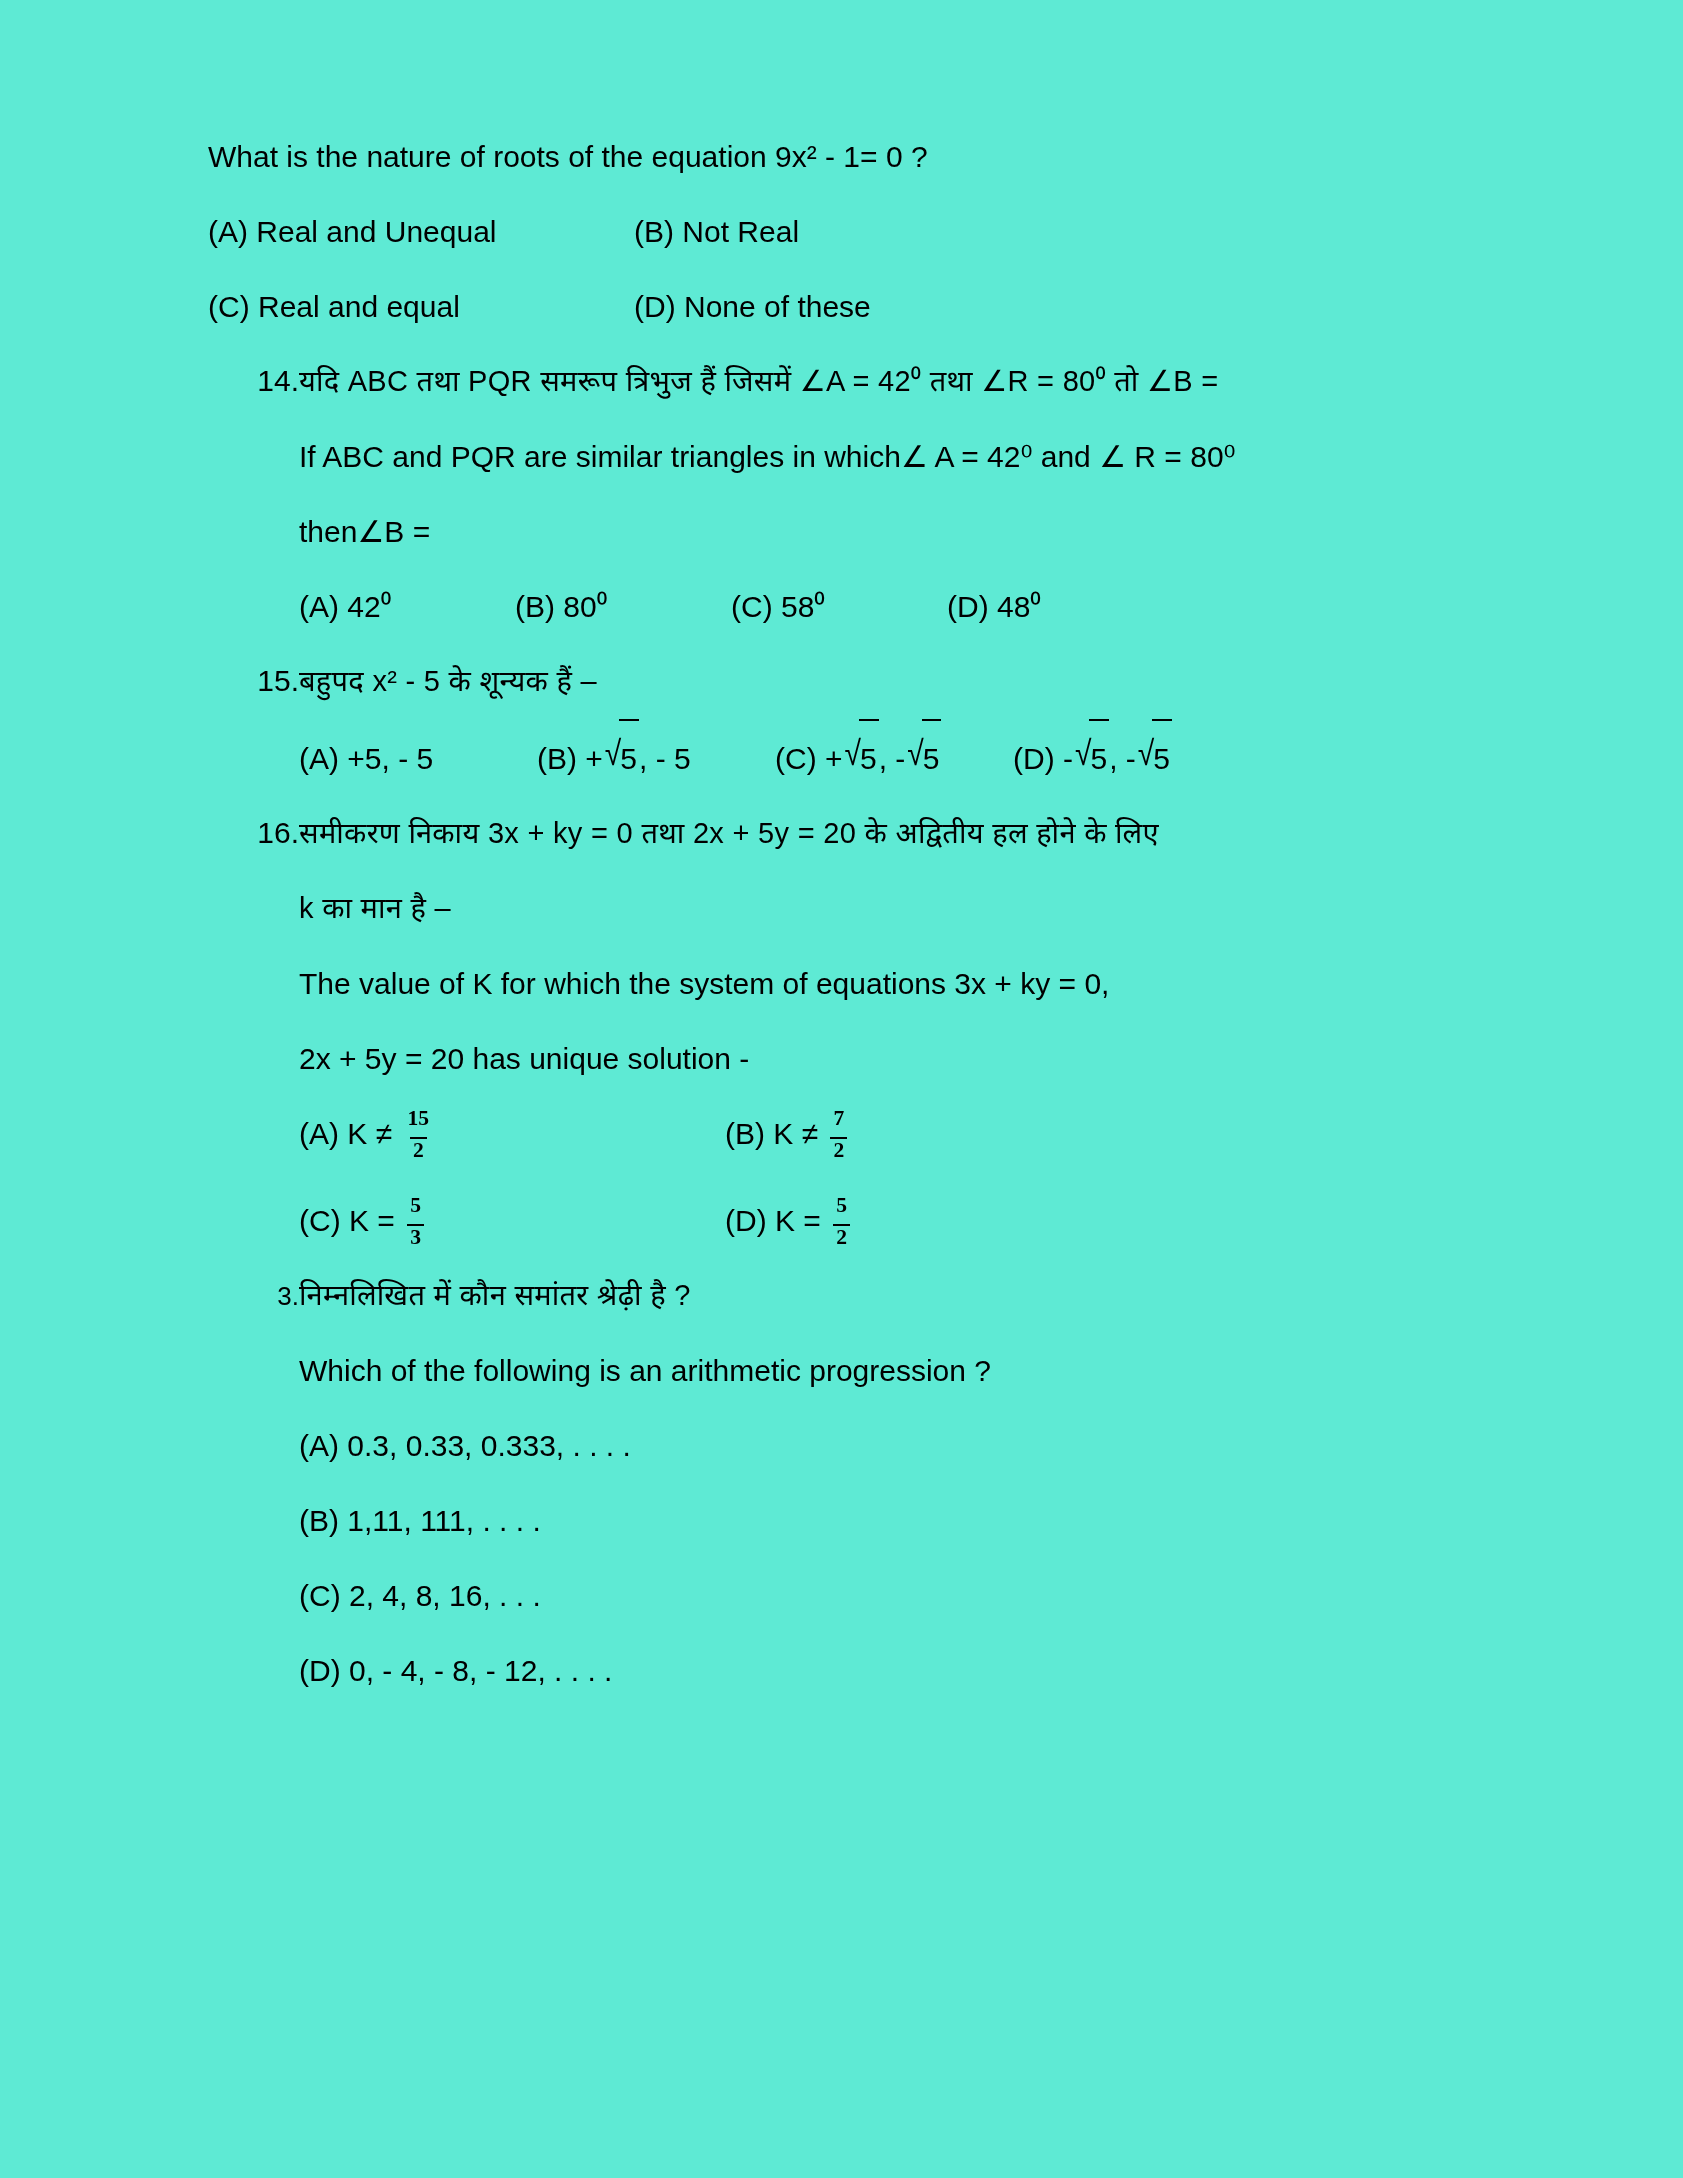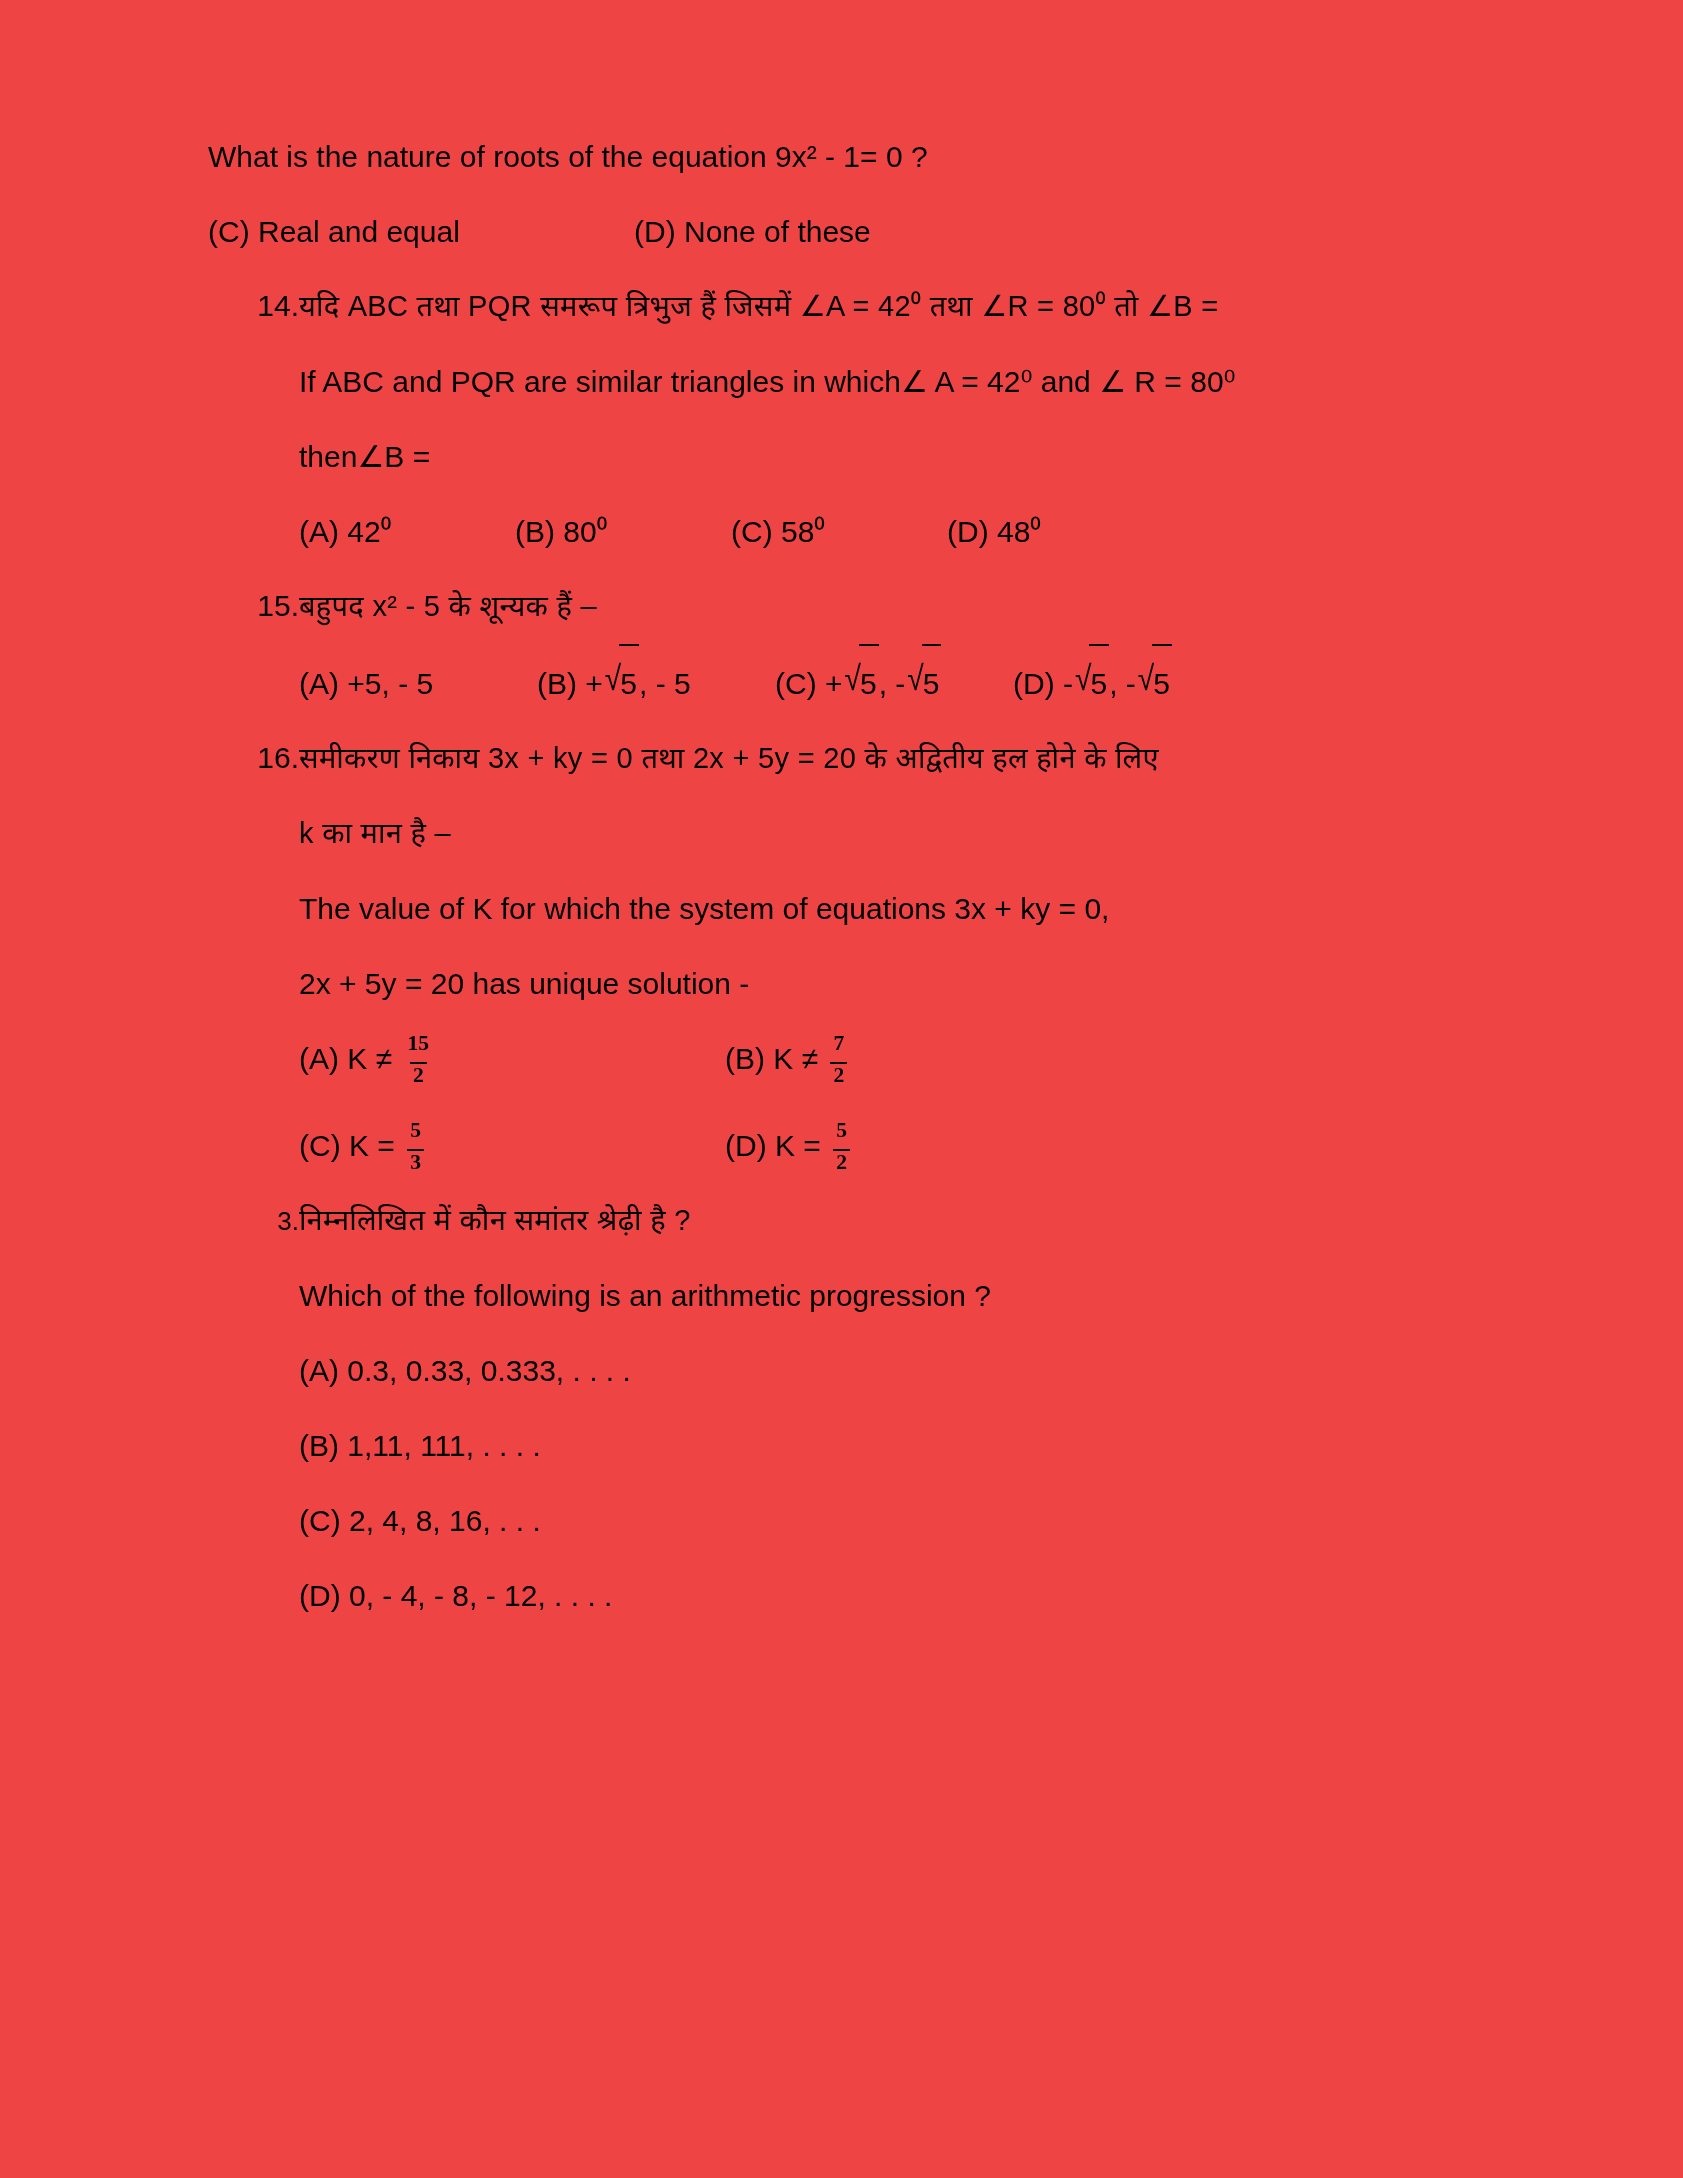--- a/index.html
+++ b/index.html
@@ -13,21 +13,21 @@
     font-family: "Liberation Sans", sans-serif;
     color: #000000;
     position: relative;
     overflow: hidden;
   }
   .page {
     position: absolute;
     left: 0; top: 0;
     width: 1683px;
     height: 2178px;
-    background: #ef4444;
+    background: #5eead4;
   }
   .content {
     position: absolute;
     left: 208px;
     top: 119px;
     width: 1287px;
   }
   
   .q {
     display: block;
@@ -135,20 +135,24 @@
 </style>
 </head>
 <body>
 
 <div class="page">
   <div class="content">
 
     <div class="q">
       <div class="line">What is the nature of roots of the equation 9x² - 1= 0 ?</div>
       <div class="opts2">
+        <div class="o">(A) Real and Unequal</div>
+        <div class="o">(B) Not Real</div>
+      </div>
+      <div class="opts2">
         <div class="o">(C) Real and equal</div>
         <div class="o">(D) None of these</div>
       </div>
     </div>
 
     <div class="q">
       <div class="row">
         <div class="qnum">14.</div>
         <div class="qbody">
           <div class="line hi">यदि ABC तथा PQR समरूप त्रिभुज हैं जिसमें ∠A = 42⁰ तथा ∠R = 80⁰ तो ∠B =</div>

